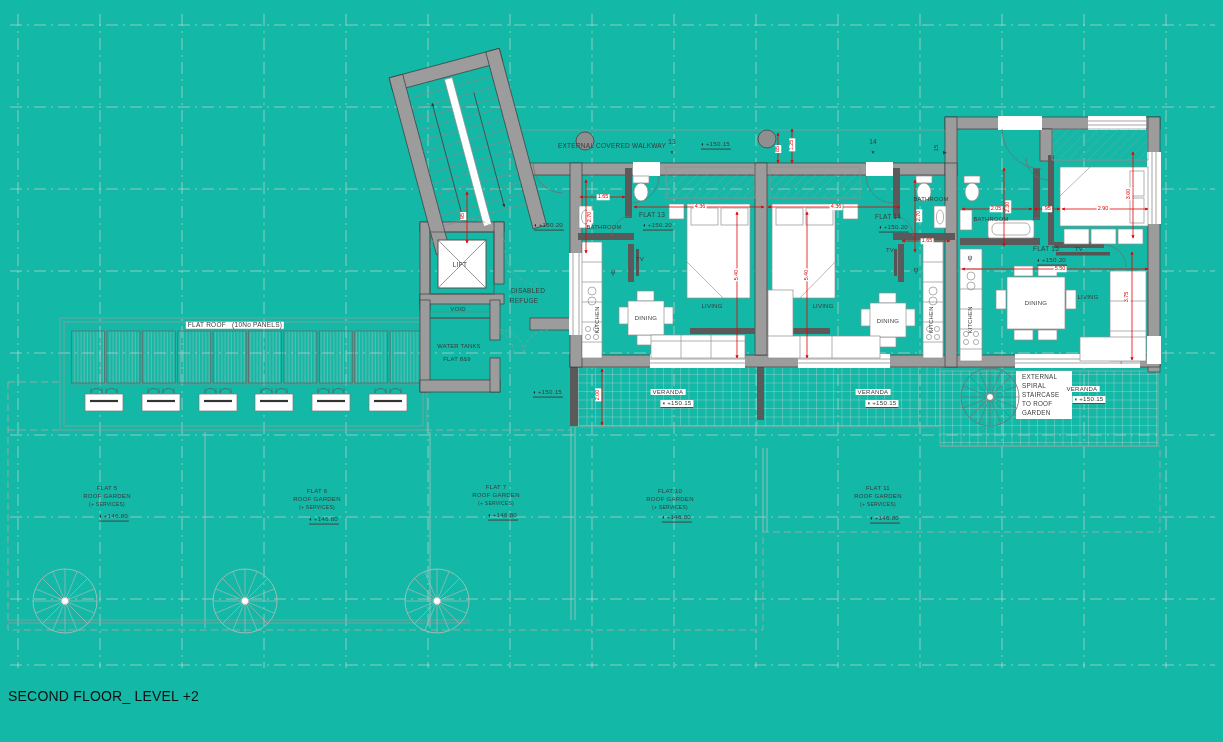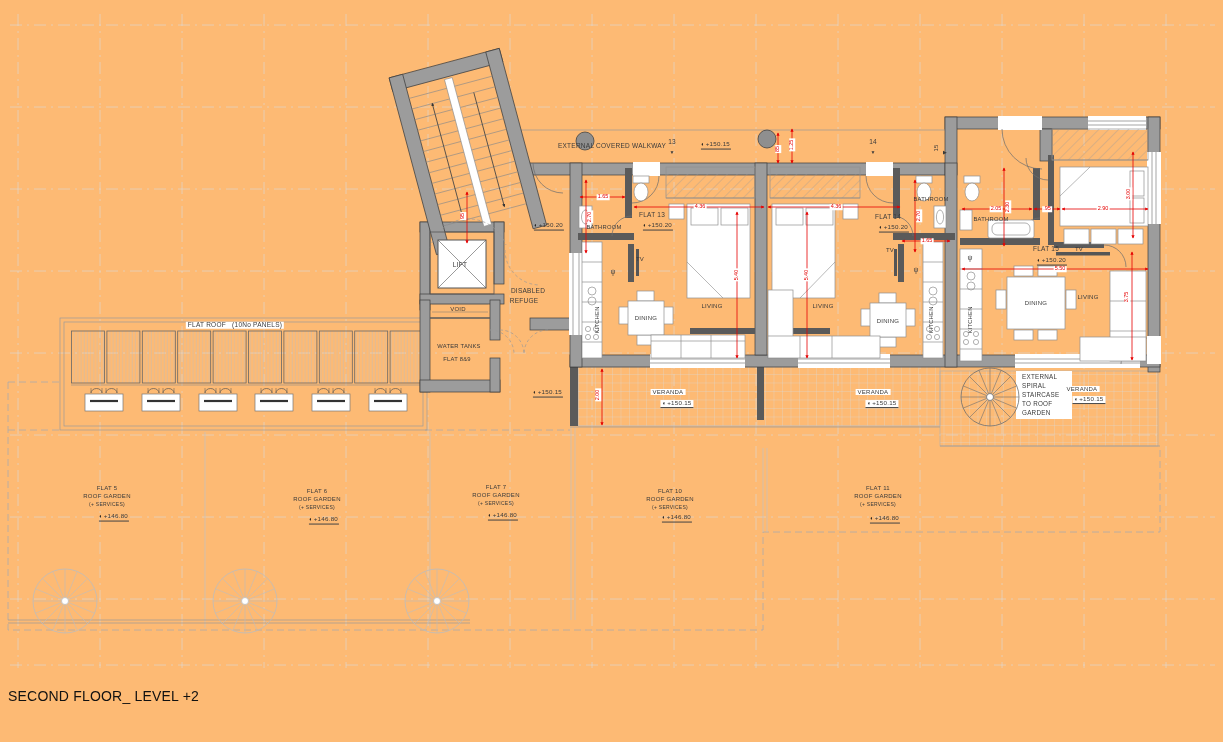--- a/index.html
+++ b/index.html
@@ -1,16 +1,16 @@
 <!DOCTYPE html>
 <html><head>
 <meta charset="utf-8">
 <style>
   html,body{margin:0;padding:0;background:#fff;}
-  #sheet{position:relative;width:1223px;height:742px;background:#fdba74;overflow:hidden;
+  #sheet{position:relative;width:1223px;height:742px;background:#14b8a6;overflow:hidden;
          font-family:"Liberation Sans",sans-serif;}
   #plan-svg{position:absolute;left:0;top:0;}
   #labels{position:absolute;left:0;top:0;width:100%;height:100%;pointer-events:none;}
   .lb{position:absolute;white-space:pre;color:#3a3a3a;letter-spacing:.25px;line-height:1;}
   .lvl{border-bottom:.5px solid #444;padding:0 1px 1px 0;}
   .lvlicon{font-size:.95em;margin-right:1px;color:#1a1a1a;}
   .bg{background:#fff;padding:0 2px;}
   .dim-t{color:#e60000;background:#fff;padding:0 1px;letter-spacing:0;}
   .title{position:absolute;color:#111;letter-spacing:.2px;}
   line.grid{stroke:#dcdcdc;stroke-width:.6;stroke-dasharray:12 5 2 5;}

